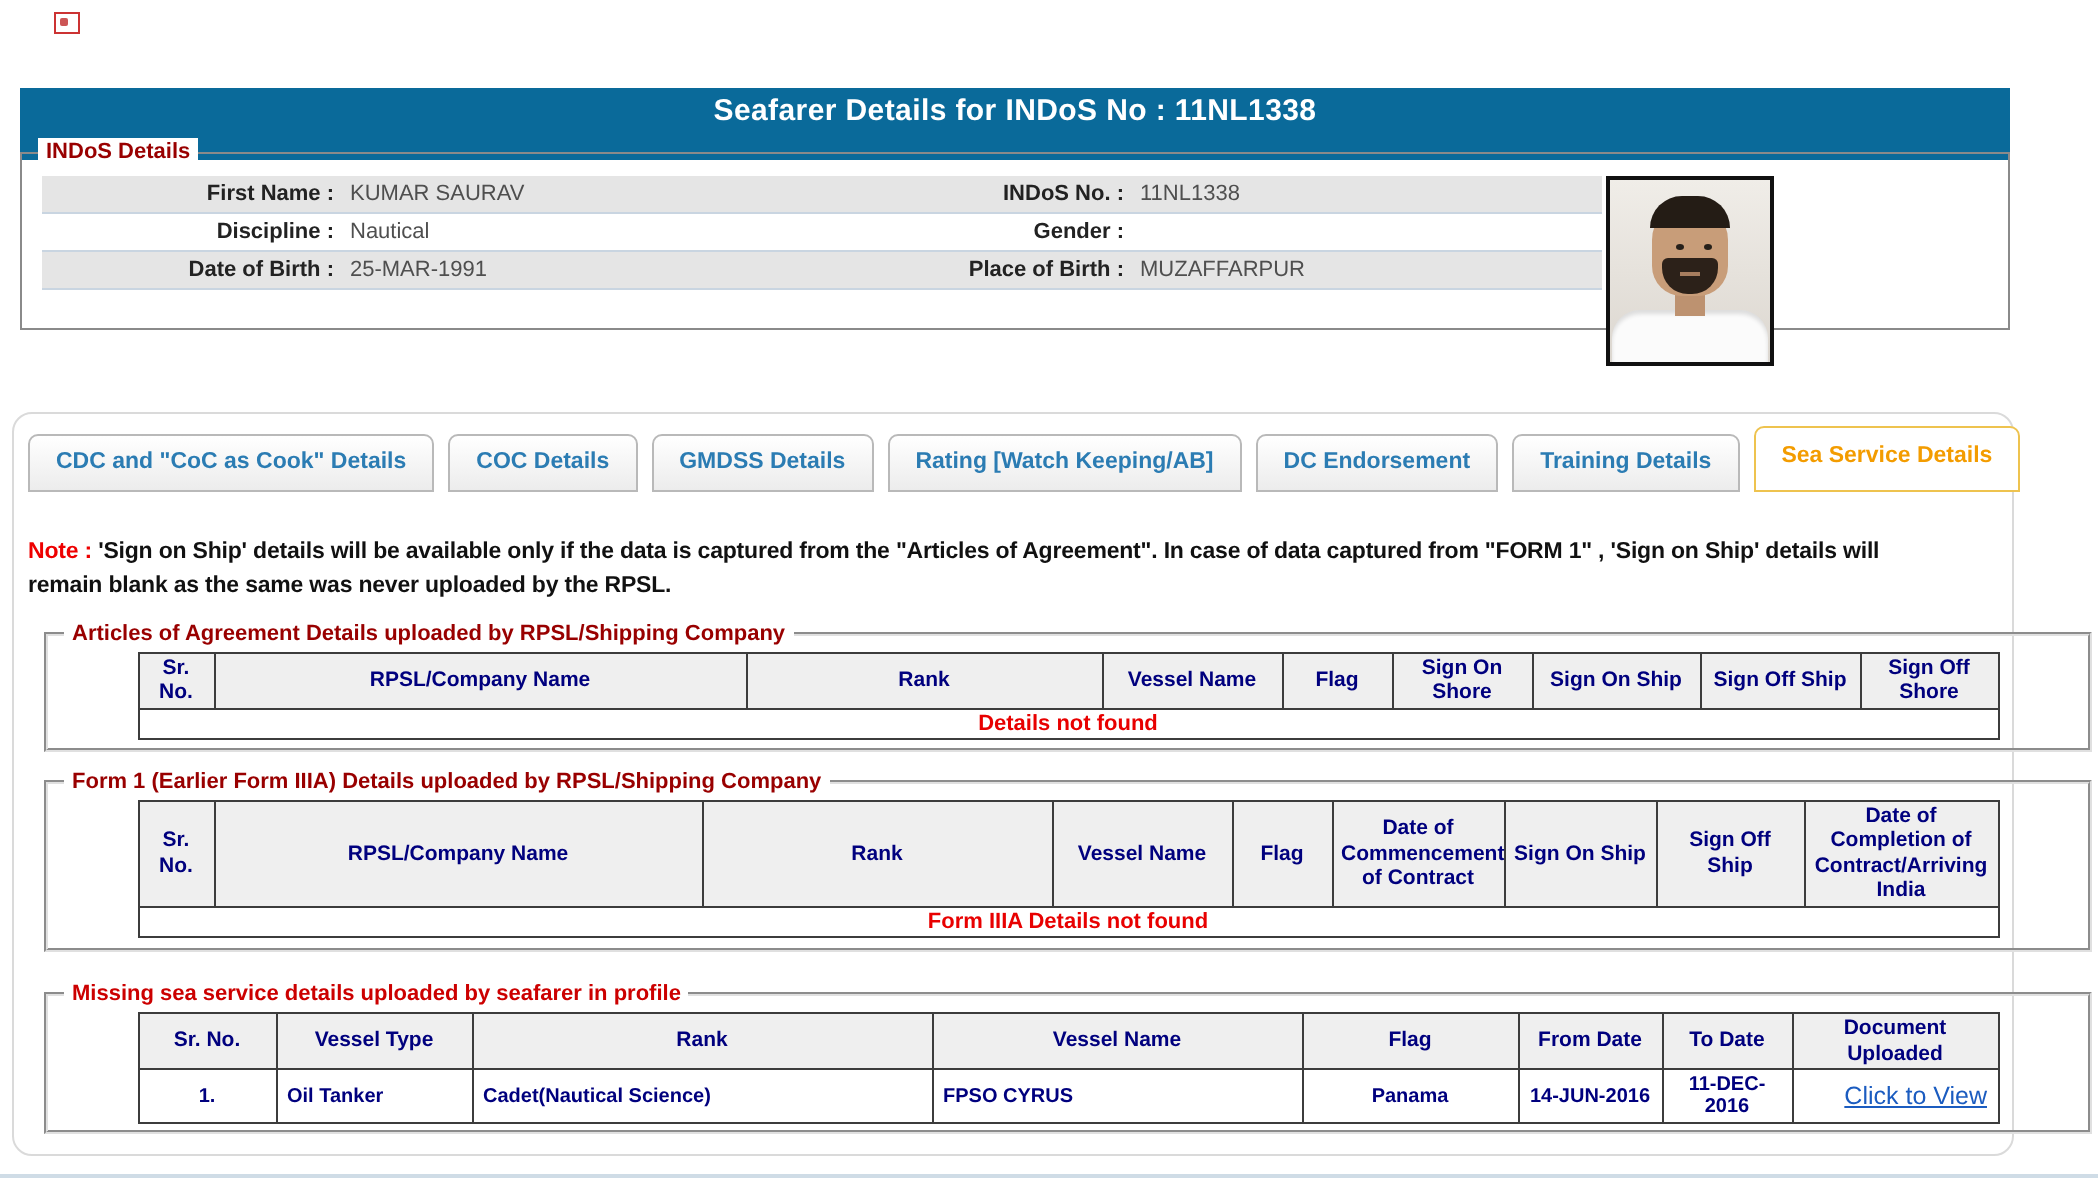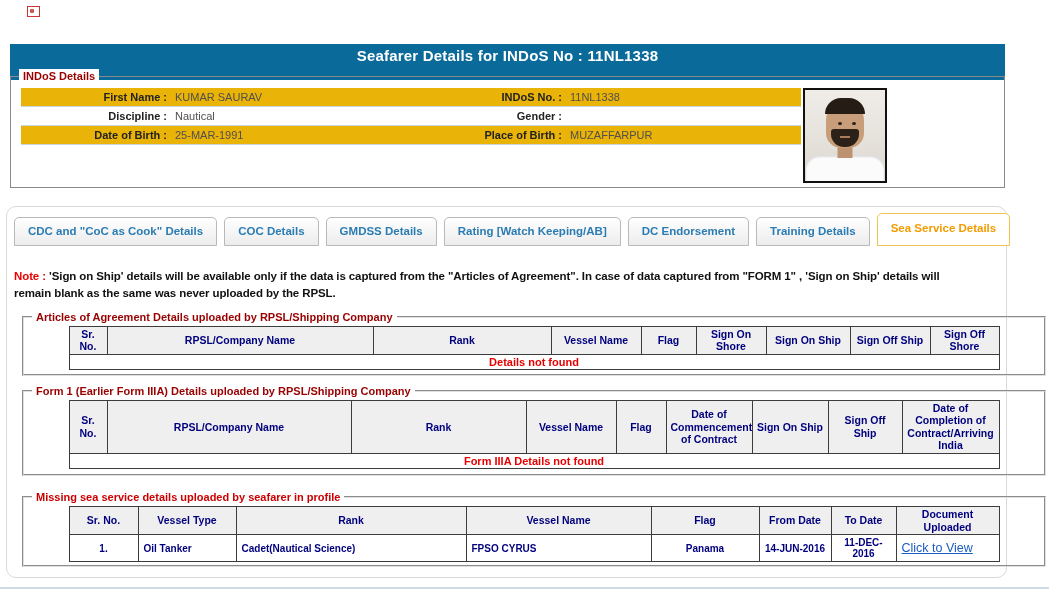--- a/index.html
+++ b/index.html
@@ -11,29 +11,29 @@
   
   #broken-img { left:27px; top:6px; width:13px; height:11px;
     border:1px solid #cc3333; background:#fff; }
   #broken-img:before { content:""; position:absolute; left:2px; top:2px;
     width:4px; height:4px; background:#cc5555; border-radius:1px; }
 
   
   #header-bar { left:10px; top:44px; width:995px; height:36px; background:#0a6a9a; }
   #header-bar .title { color:#ffffff; font-weight:bold; font-size:15px;
     line-height:24px; text-align:center; letter-spacing:0.2px; }
-  #fs-indos { left:10px; top:76px; width:995px; height:112px; border:1px solid #8a8a8a; }
+  #fs-indos { left:10px; top:76px; width:995px; height:89px; border:1px solid #8a8a8a; }
   .legend { position:absolute; top:-8px; left:8px; background:#ffffff;
     padding:0 4px; font-size:11px; font-weight:bold; color:#990000; line-height:14px; }
   .legend.red { color:#cc0000; }
 
   #indos-table { position:absolute; left:10px; top:11px; width:780px; }
   .drow { display:flex; align-items:center; height:19px;
     border-bottom:1px solid #c9d5e1; font-size:11px; }
-  .drow.odd { background:#eab308; }
+  .drow.odd { background:#e5e5e5; }
   .dlbl { font-weight:bold; color:#222; text-align:right; padding-right:4px; }
   .dlbl.c1 { width:150px; }
   .dlbl.c2 { width:95px; }
   .dval { color:#4f4f4f; padding-left:4px; }
   .dval.c1 { width:300px; }
   .dval.c2 { flex:1; }
 
   
   #photo { left:803px; top:88px; width:84px; height:95px; border:2px solid #111;
     background:linear-gradient(180deg,#f0ede8 0%,#dcd7d0 100%); overflow:hidden; }
@@ -85,21 +85,21 @@
   #fs-articles tr.hrow { height:26px; }
   #fs-form1 tr.hrow { height:50px; }
   #fs-missing tr.hrow { height:28px; }
   td.empty { color:#e80000; font-weight:bold; font-size:11px; text-align:center;
     padding:1px; height:15px; background:#fff; }
   td.data { color:#00007e; font-weight:bold; font-size:10px; padding:2px 5px;
     background:#fff; height:21px; }
   td.data.ctr { text-align:center; }
   a.doclink { color:#1b5cc0; text-decoration:underline; font-size:12.5px;
     font-weight:normal; cursor:pointer; }
-  td.data.link { text-align:left; }
+  td.data.link { text-align:right; }
 
   
   #footer-line { left:0; top:587px; width:1049px; height:2px; background:#cfdce6; }
 </style>
 </head>
 <body>
 
 <div id="broken-img" class="abs"></div>
 
 <div id="header-bar" class="abs">

